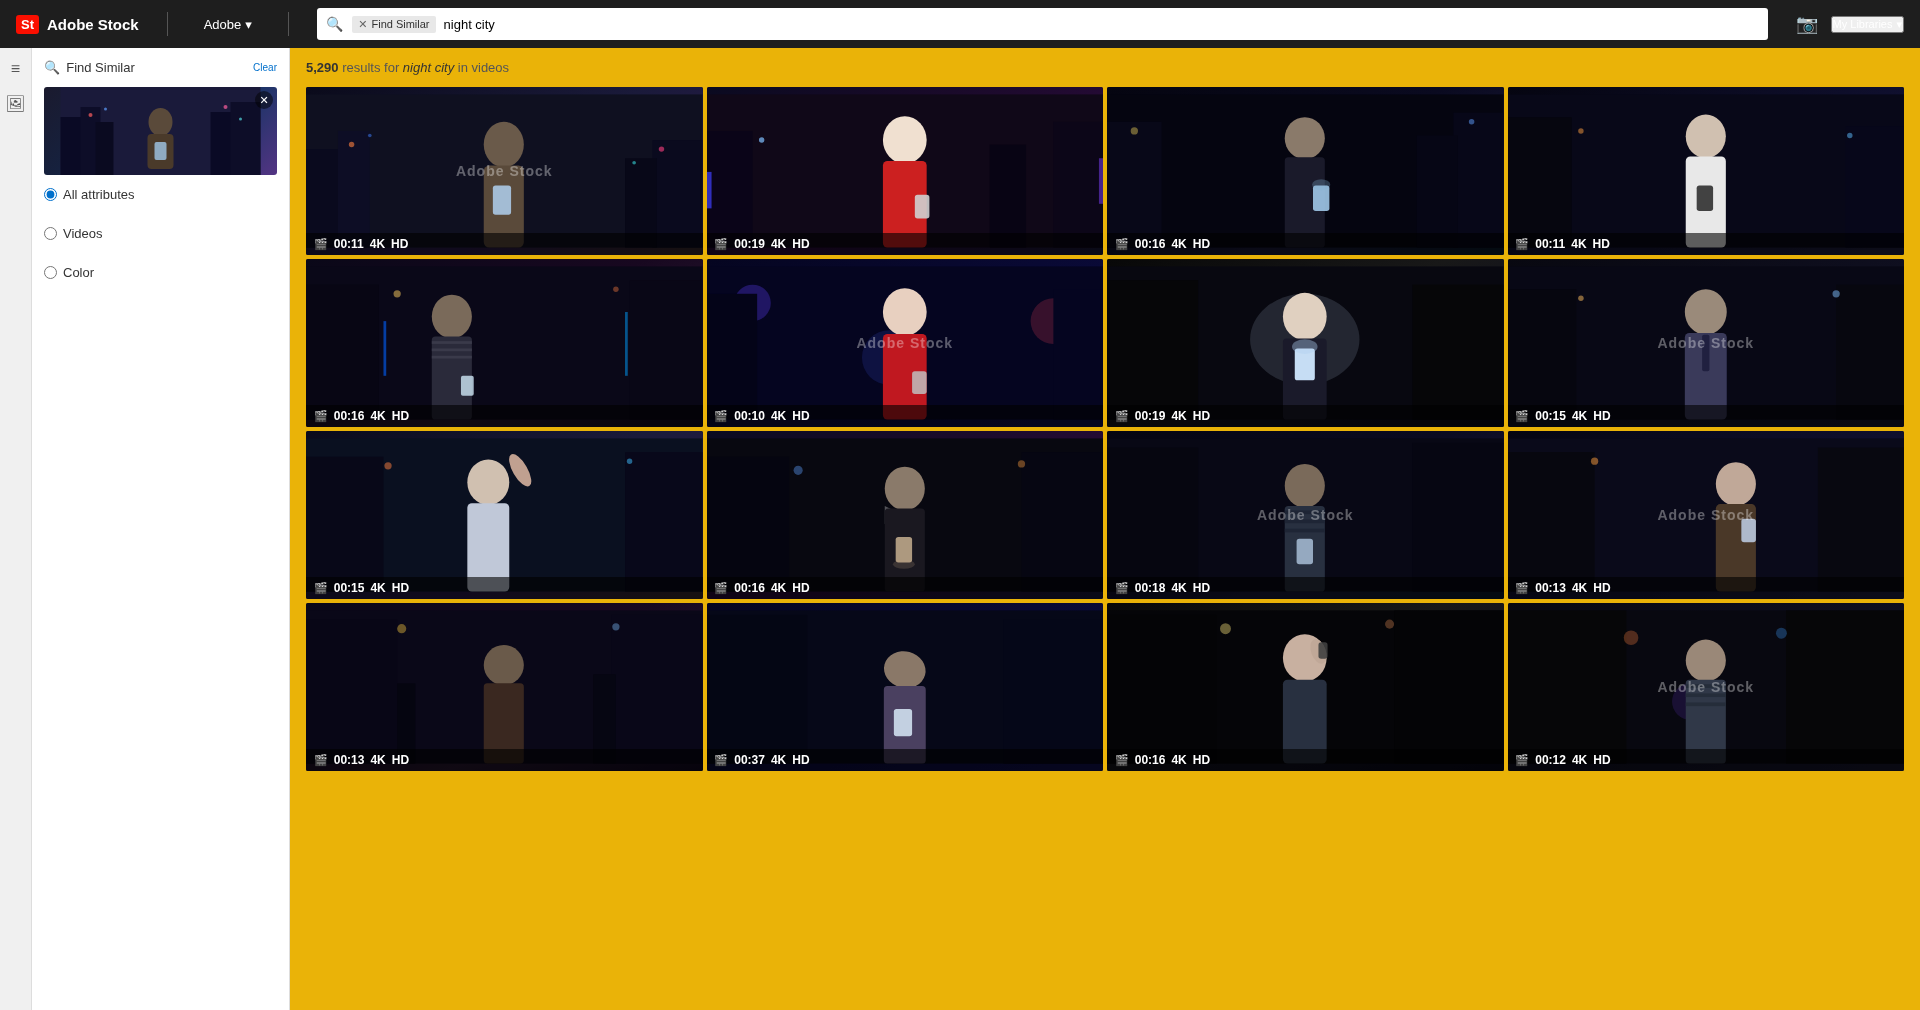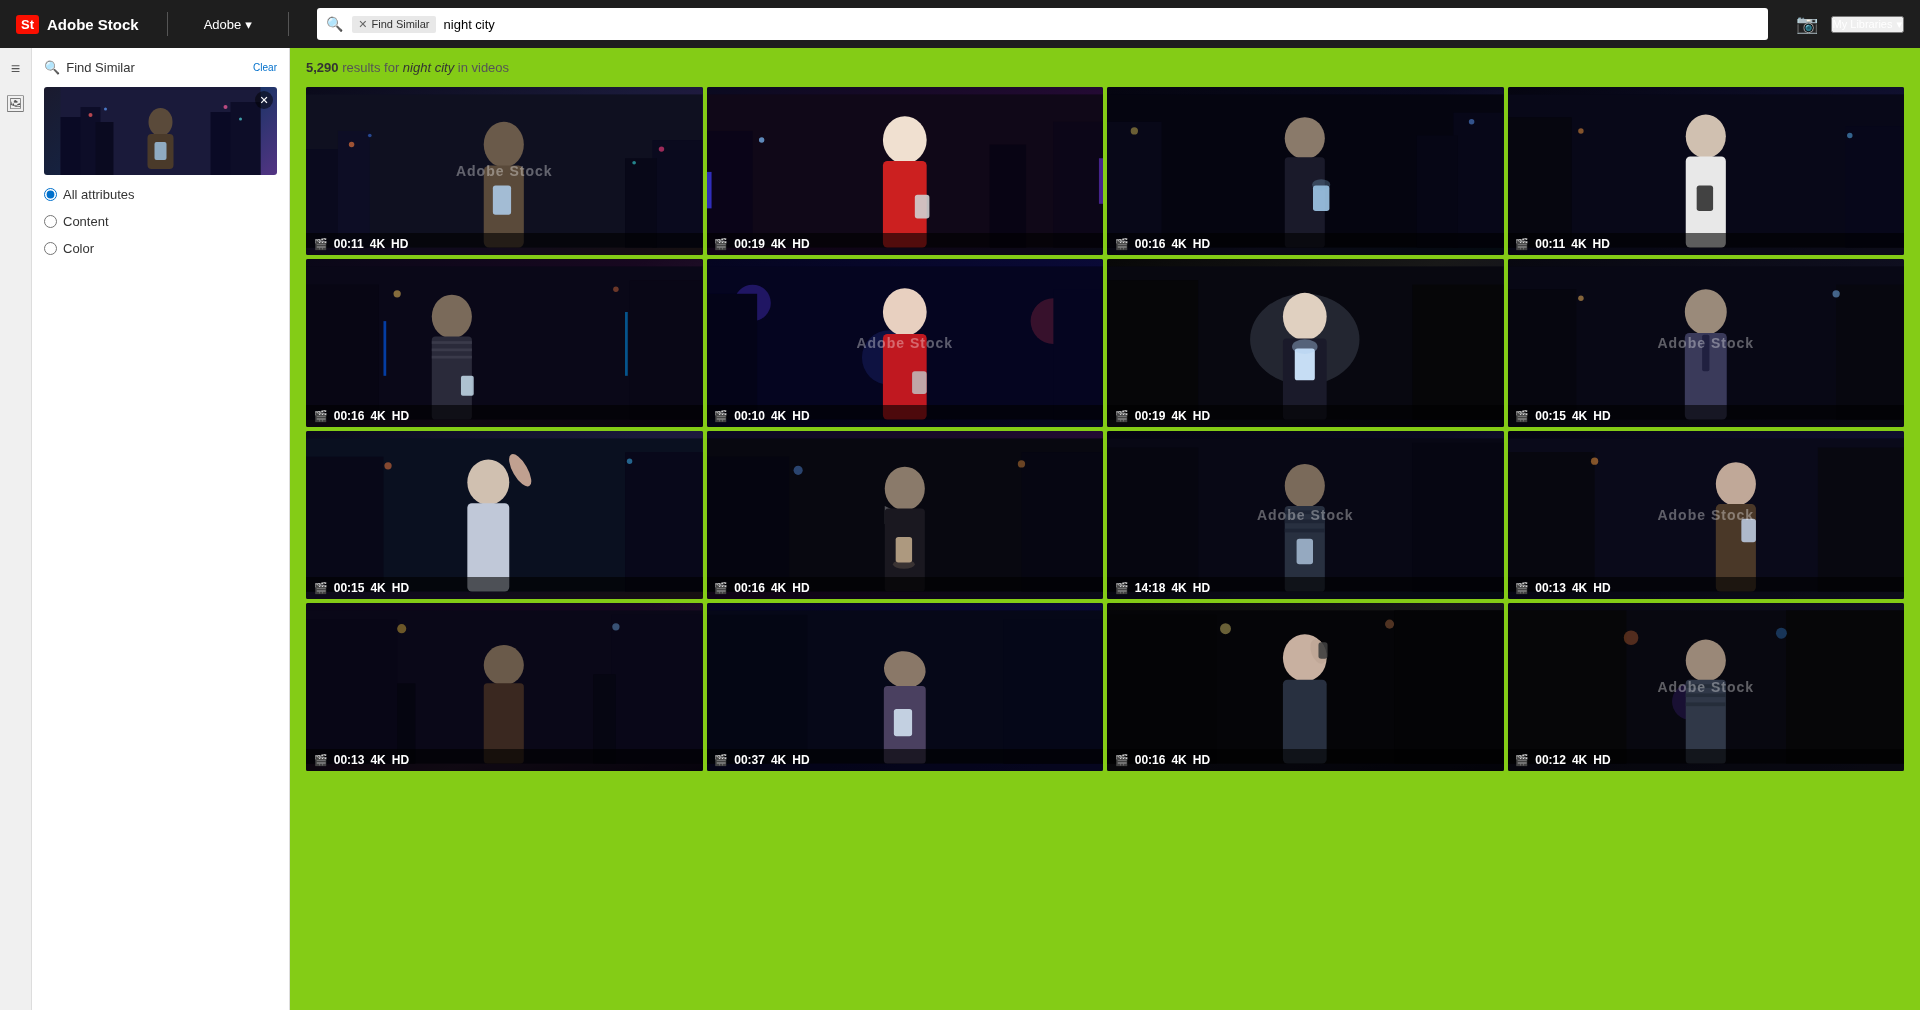--- a/index.html
+++ b/index.html
@@ -179,38 +179,38 @@
       height: 18px;
       font-size: 11px;
       cursor: pointer;
       display: flex;
       align-items: center;
       justify-content: center;
     }
     .radio-group {
       display: flex;
       flex-direction: column;
-      gap: 12px;
+      gap: 24px;
     }
     .radio-item {
       display: flex;
       align-items: center;
       gap: 6px;
       font-size: 13px;
       cursor: pointer;
     }
     .radio-item input[type="radio"] {
       accent-color: #0070cc;
     }
 
     
     .main-content {
       flex: 1;
       overflow-y: auto;
-      background: #84cc16;
+      background: #eab308;
       padding: 12px 16px;
     }
     .results-header {
       font-size: 13px;
       color: #555;
       margin-bottom: 12px;
     }
     .results-header em {
       font-style: italic;
       color: #333;
@@ -361,21 +361,21 @@
       <button class="thumbnail-close">✕</button>
     </div>
 
     <div class="radio-group">
       <label class="radio-item">
         <input type="radio" name="filter" checked="" style="">
         <span>All attributes</span>
       </label>
       <label class="radio-item">
         <input type="radio" name="filter" style="">
-        <span>Content</span>
+        <span>Videos</span>
       </label>
       <label class="radio-item">
         <input type="radio" name="filter" style="">
         <span>Color</span>
       </label>
     </div>
   </aside>
 
   <main class="main-content">
     <p class="results-header">
@@ -661,21 +661,21 @@
             <rect x="195" y="79" width="44" height="4" fill="#1e2535"></rect>
             <rect x="195" y="89" width="44" height="4" fill="#1e2535"></rect>
             <rect x="195" y="99" width="44" height="4" fill="#1e2535"></rect>
 
             <rect x="208" y="110" width="18" height="28" rx="3" fill="#b0c8e0" opacity="0.8"></rect>
           </svg>
           <div class="watermark">Adobe Stock</div>
         </div>
         <div class="video-meta">
           <span class="video-icon">🎬</span>
-          <span class="badge">14:18</span>
+          <span class="badge">00:18</span>
           <span class="badge">4K</span>
           <span class="badge">HD</span>
         </div>
       </div>
 
       <div class="video-card">
         <div class="video-thumb bg-4">
           <svg width="100%" height="168" viewBox="0 0 435 168">
             <rect width="435" height="168" fill="#0a0a1a"></rect>
             <rect x="0" y="15" width="95" height="153" fill="#07070f"></rect>

